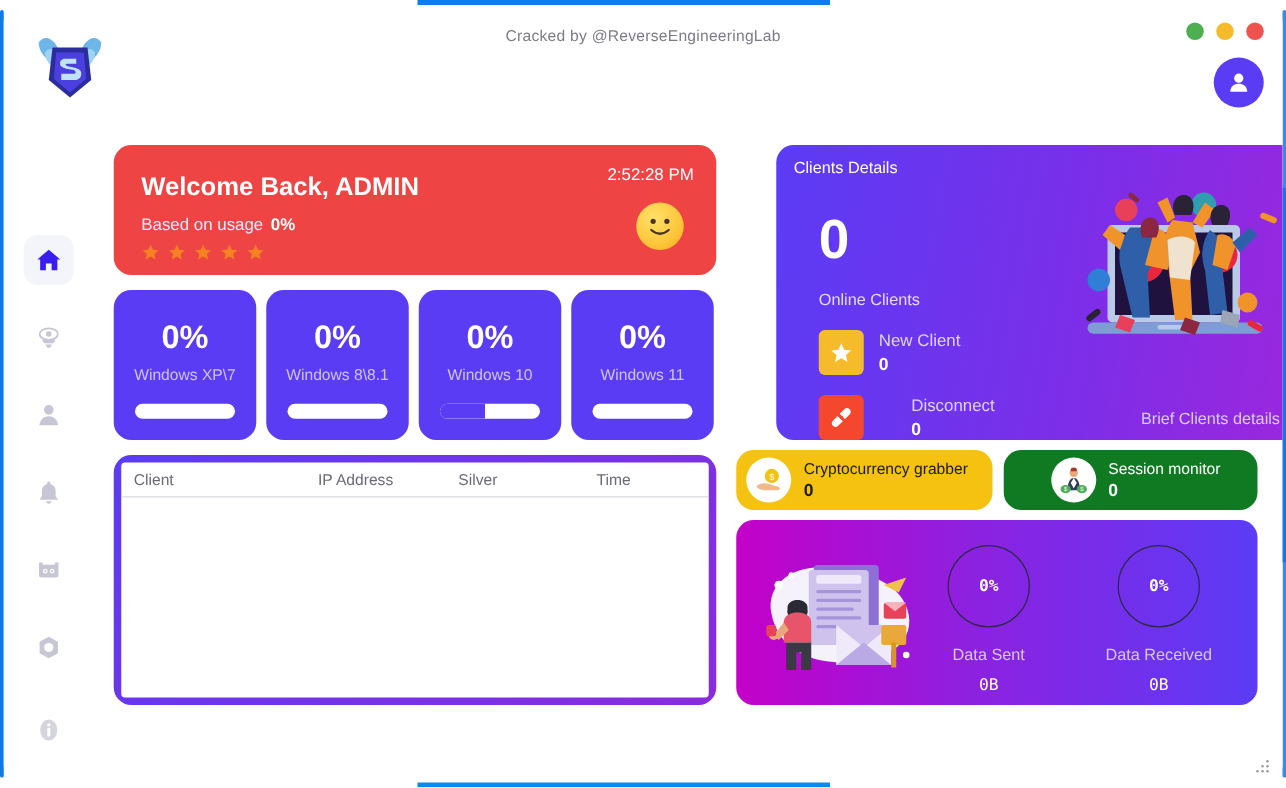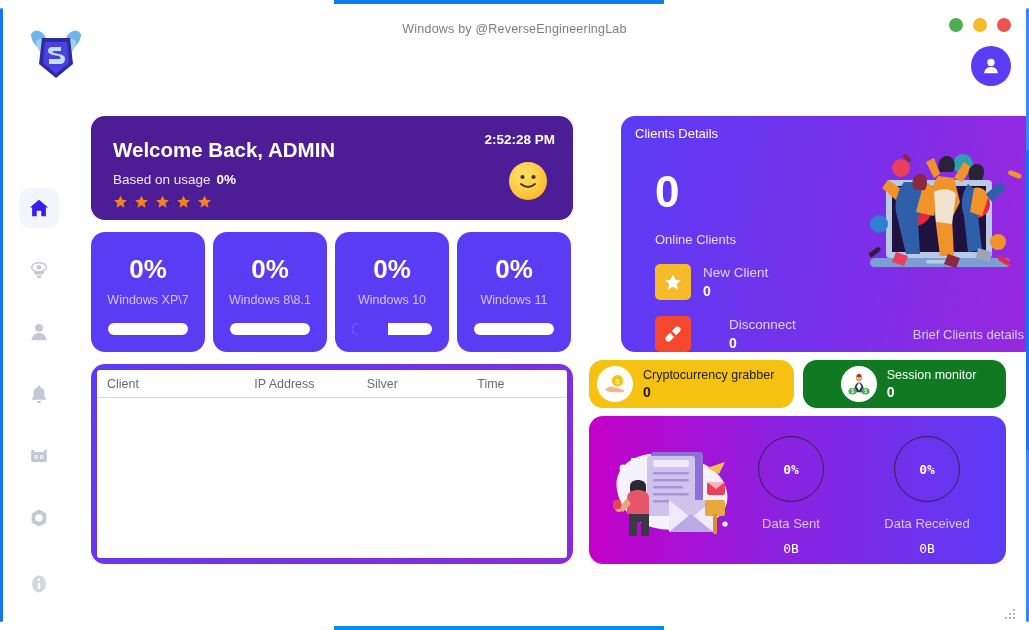--- a/index.html
+++ b/index.html
@@ -73,35 +73,35 @@
   #nav-info { position: absolute; bottom: 22px; margin: 0; }
 
   
   #content { position: absolute; left: 72px; top: 96px; right: 10px; bottom: 38px; }
 
   .card { border-radius: 14px; position: absolute; }
 
   
   #welcome {
     left: 16px; top: 16px; width: 482px; height: 104px;
-    background: #4c1d95;
+    background: #ef4444;
   }
   #welcome-title {
     position: absolute; left: 22px; top: 22px;
     font-size: 20.5px; font-weight: bold; color: #fff;
   }
   #welcome-sub {
     position: absolute; left: 22px; top: 56px;
     font-size: 13.5px; color: #eceaff;
   }
   #welcome-sub b { color: #fff; font-weight: bold; margin-left: 6px; }
   #stars { position: absolute; left: 22px; top: 78px; display: flex; gap: 6px; }
   #welcome-time {
     position: absolute; right: 18px; top: 16px;
-    font-size: 13.5px; color: #fff; font-weight: 700;
+    font-size: 13.5px; color: #fff; font-weight: 400;
   }
   #emoji {
     position: absolute; right: 26px; top: 46px;
     width: 38px; height: 38px; border-radius: 50%;
     background: radial-gradient(circle at 38% 32%, #ffe06a 0%, #fdc63a 60%, #f0a81e 100%);
   }
 
   
   .os-card {
     top: 132px; width: 114px; height: 120px;
@@ -224,21 +224,21 @@
           <path d="M6 14 C10 8 16 10 20 16 L26 28 L18 30 C12 28 6 22 6 14 Z" fill="#6fb6e8"></path>
           <path d="M56 14 C52 8 46 10 42 16 L36 28 L44 30 C50 28 56 22 56 14 Z" fill="#6fb6e8"></path>
           <path d="M11 22 C14 17 19 19 22 24 L27 33 L20 35 C15 33 11 28 11 22 Z" fill="#9fd3f5"></path>
           <path d="M51 22 C48 17 43 19 40 24 L35 33 L42 35 C47 33 51 28 51 22 Z" fill="#9fd3f5"></path>
           <path d="M17 18 L45 18 L48 44 L31 58 L14 44 Z" fill="#2b2d9e"></path>
           <path d="M20 22 L42 22 L44 43 L31 54 L18 43 Z" fill="#4b3fe0"></path>
           <path d="M36 27 L27 27 C24 27 23 29 23 31 C23 33 25 34 28 35 L34 36 C36 37 36 39 34 39 L24 39 L24 44 L35 44 C38 44 40 42 40 39 C40 36 38 35 34 34 L29 33 C27 32 27 31 29 31 L36 31 Z" fill="#bfe3ff"></path>
         </svg>
       </div>
 
-      <div id="cracked-by">Windows by @ReverseEngineeringLab</div>
+      <div id="cracked-by">Cracked by @ReverseEngineeringLab</div>
 
       <div class="win-dot" id="dot-green"></div>
       <div class="win-dot" id="dot-yellow"></div>
       <div class="win-dot" id="dot-red"></div>
 
       <div id="avatar-btn">
         <svg viewBox="0 0 24 24" width="22" height="22">
           <circle cx="12" cy="8.2" r="4" fill="#fff"></circle>
           <path d="M4.5 20 C5 14.8 8.3 13 12 13 C15.7 13 19 14.8 19.5 20 Z" fill="#fff"></path>
         </svg>

